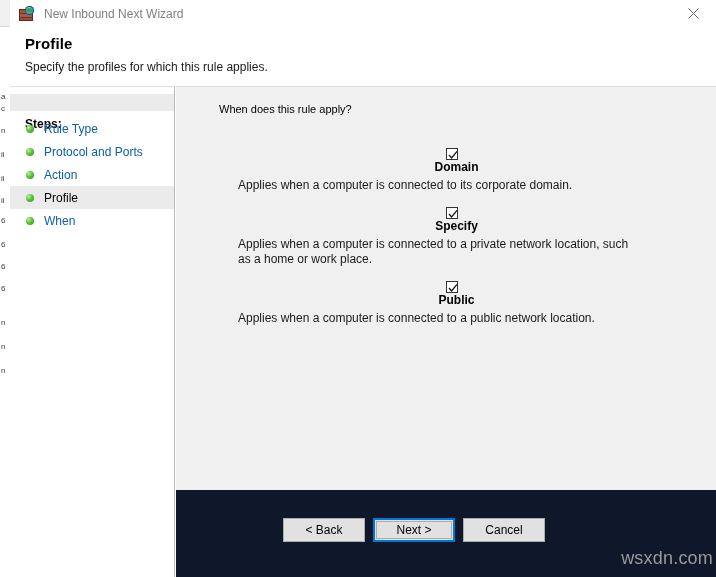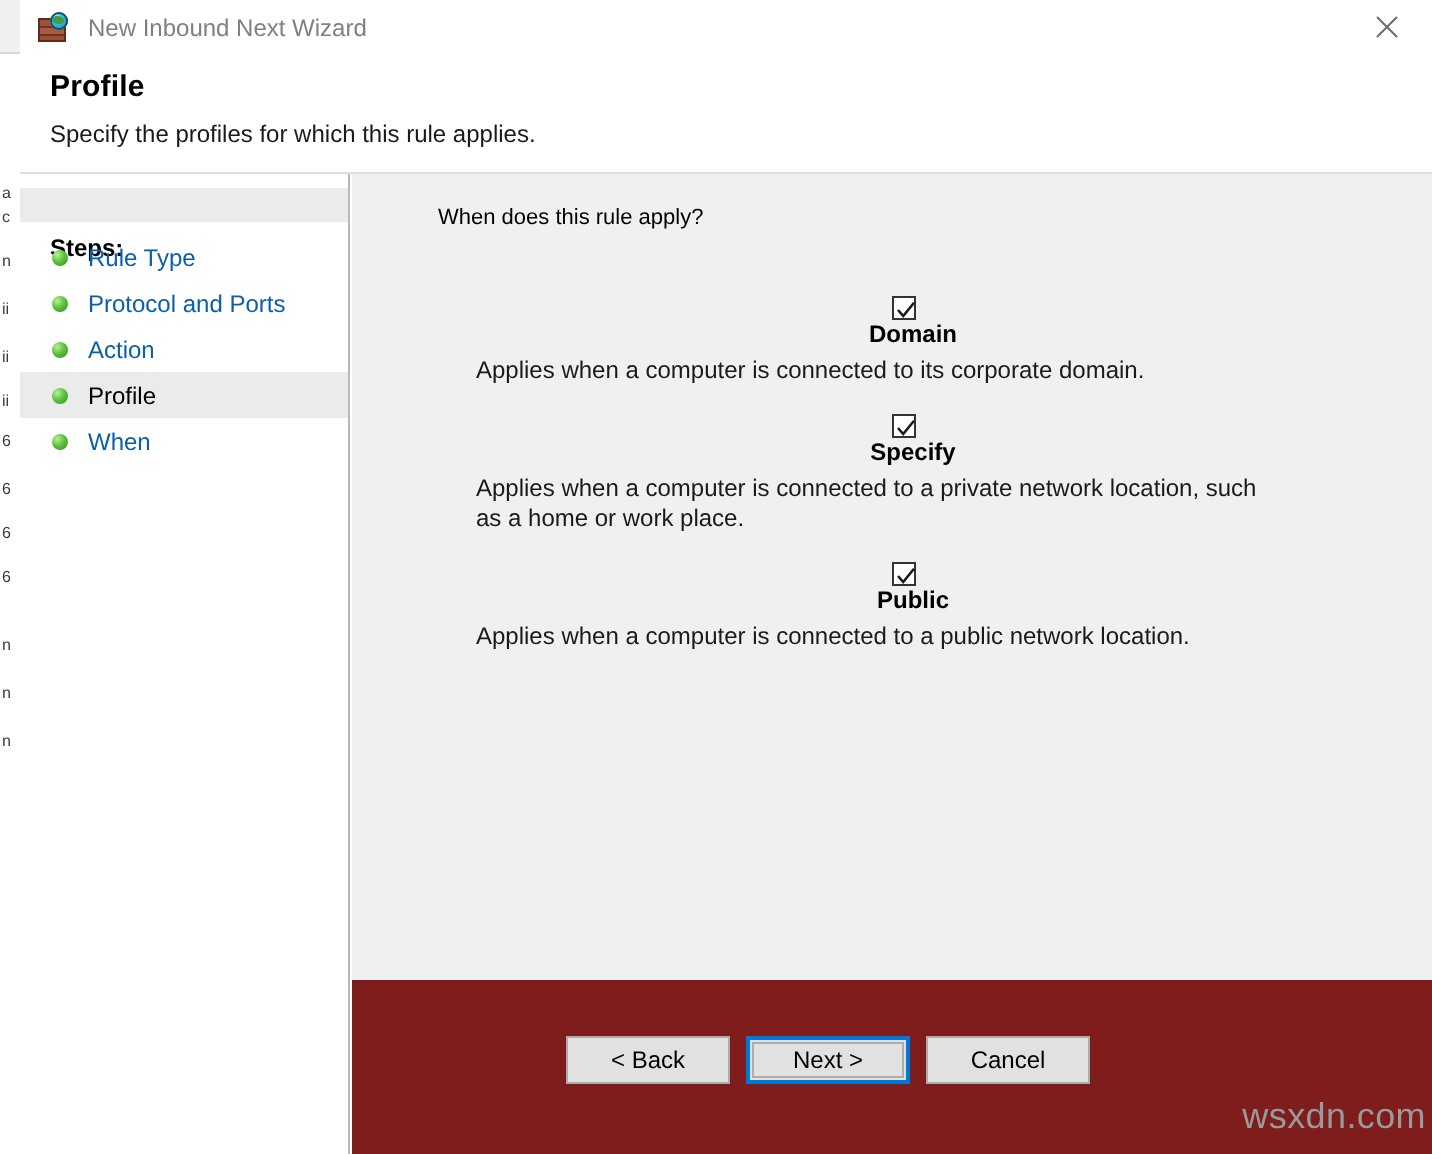--- a/index.html
+++ b/index.html
@@ -259,21 +259,21 @@
     line-height: 15px;
     max-width: 400px;
   }
 
   
   #buttonbar {
     position: absolute;
     left: 166px; top: 490px;
     width: 540px;
     height: 87px;
-    background: #7f1d1d;
+    background: #0f172a;
   }
   .btn {
     position: absolute;
     top: 28px;
     width: 82px;
     height: 24px;
     background: #e1e1e1;
     border: 1px solid #adadad;
     box-sizing: border-box;
     font-family: "Liberation Sans", sans-serif;

